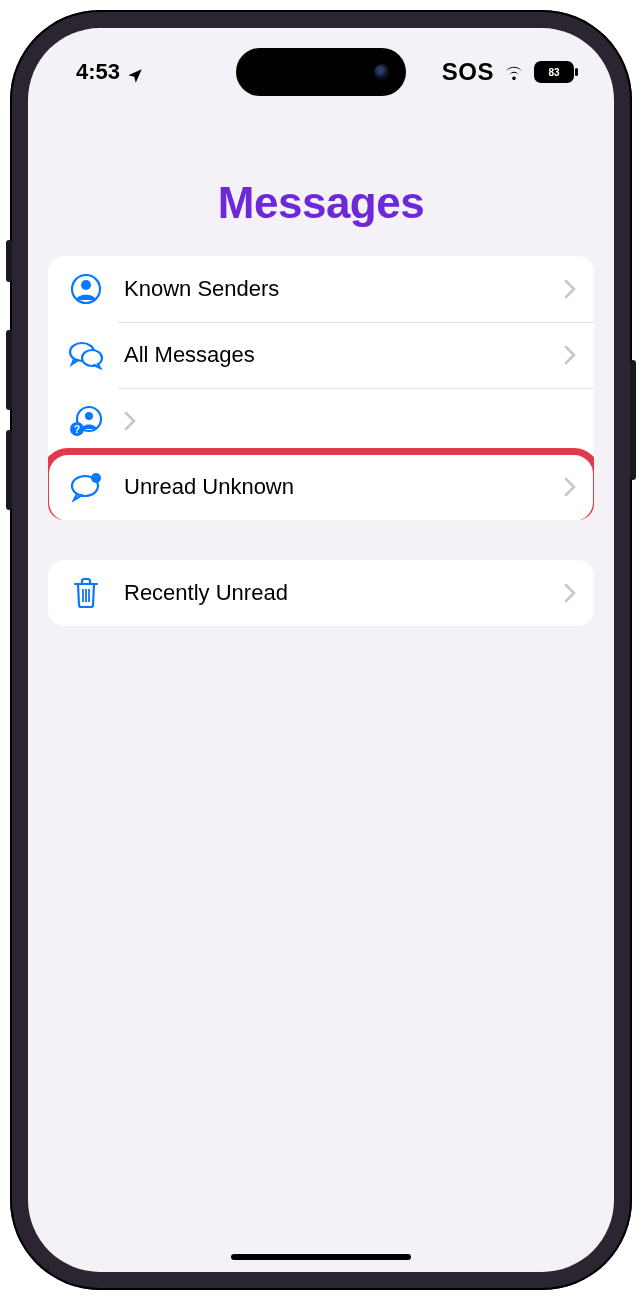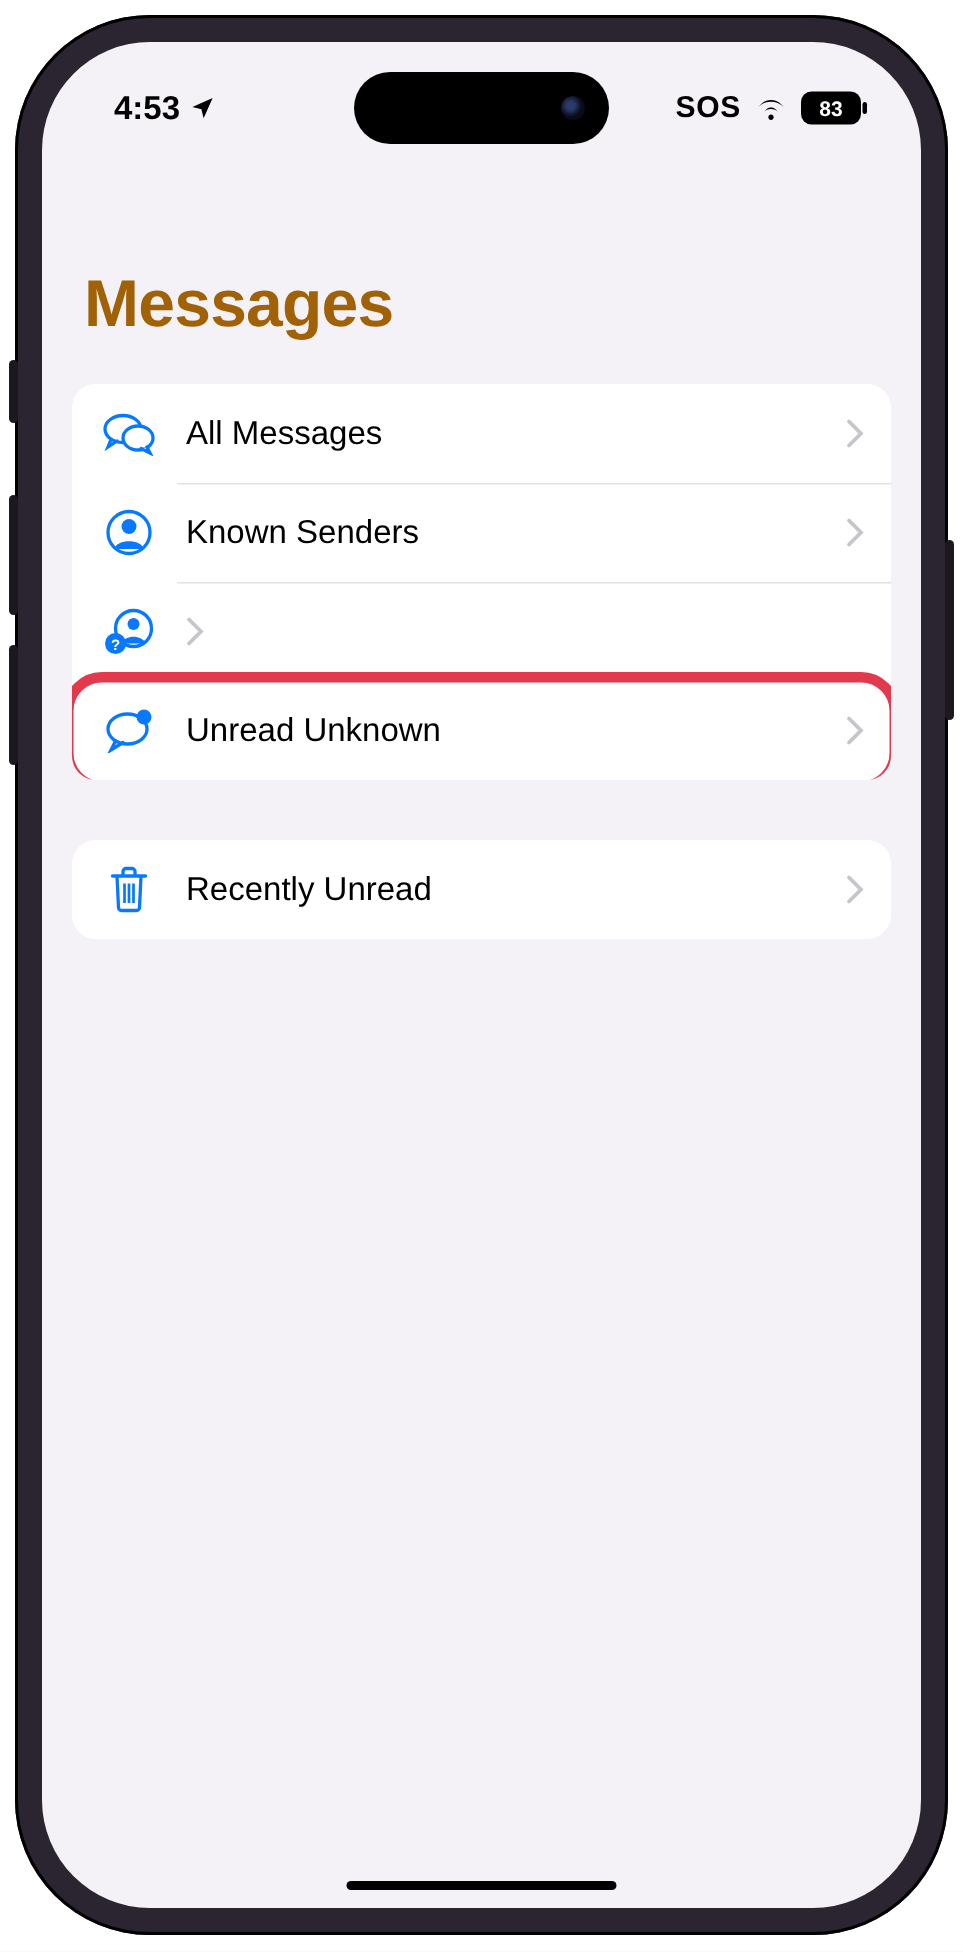--- a/index.html
+++ b/index.html
@@ -63,54 +63,55 @@
     position: absolute;
     top: 0; left: 0; right: 0;
     height: 88px;
     display: flex;
     align-items: center;
     justify-content: space-between;
     padding: 0 40px 0 48px;
     z-index: 5;
   }
   .status-left {
-    display: flex; align-items: center; gap: 6px;
+    display: flex; align-items: flex-end; gap: 6px;
     font-size: 22px; font-weight: 600; color: #000;
   }
   .status-right {
     display: flex; align-items: center; gap: 8px;
   }
-  .sos-text { font-size: 20px; font-weight: 600; letter-spacing: 0.5px; }
+  .sos-text { font-size: 24px; font-weight: 600; letter-spacing: 0.5px; }
   .battery {
     position: relative;
     width: 40px; height: 22px;
     border-radius: 7px;
     background: #000;
     display: flex; align-items: center; justify-content: center;
   }
   .battery::after {
     content: "";
     position: absolute; right: -4px; top: 7px;
     width: 3px; height: 8px; background: #000; border-radius: 2px;
   }
   .battery-inner {
-    color: #fff; font-size: 14px; font-weight: 700;
+    color: #fff; font-size: 10px; font-weight: 700;
   }
 
   .content {
     position: absolute;
     top: 0; left: 0; right: 0; bottom: 0;
     padding-top: 150px;
   }
   .page-title {
     font-size: 44px;
     font-weight: 800;
-    color: #a16207;
+    color: #6d28d9;
     padding: 0 28px 28px 28px;
     letter-spacing: -0.5px;
+    text-align: center;
   }
   .group {
     background: #fff;
     margin: 0 20px 40px 20px;
     border-radius: 16px;
     overflow: hidden;
     position: relative;
   }
   .row {
     display: flex;
@@ -196,42 +197,42 @@
       </div>
     </div>
 
     <div class="content">
       <h1 class="page-title">Messages</h1>
 
       <div class="group" style="position:relative;">
 
         <div class="row">
           <div class="icon-wrap">
+            <svg width="32" height="32" viewBox="0 0 32 32">
+              <circle cx="16" cy="16" r="14" fill="none" stroke="#0879ff" stroke-width="2.2"></circle>
+              <circle cx="16" cy="12" r="5" fill="#0879ff"></circle>
+              <path d="M6 27 C8 20 24 20 26 27" fill="#0879ff"></path>
+            </svg>
+          </div>
+          <span class="row-label">Known Senders</span>
+          <svg class="chevron" width="12" height="20" viewBox="0 0 12 20">
+              <path d="M2 2 L10 10 L2 18" fill="none" stroke="#c6c5ca" stroke-width="2.5" stroke-linecap="round"></path>
+            </svg>
+        </div>
+
+        <div class="row">
+          <div class="icon-wrap">
             <svg width="36" height="30" viewBox="0 0 36 30">
               <ellipse cx="14" cy="12" rx="12" ry="9" fill="none" stroke="#0879ff" stroke-width="2.2"></ellipse>
               <path d="M6 19 L4 24 L10 20" fill="none" stroke="#0879ff" stroke-width="2.2" stroke-linecap="round"></path>
               <ellipse cx="24" cy="18" rx="10" ry="8" fill="#fff" stroke="#0879ff" stroke-width="2.2"></ellipse>
               <path d="M30 24 L32 28 L26 25" fill="#fff" stroke="#0879ff" stroke-width="2.2" stroke-linecap="round"></path>
             </svg>
           </div>
           <span class="row-label">All Messages</span>
-          <svg class="chevron" width="12" height="20" viewBox="0 0 12 20">
-              <path d="M2 2 L10 10 L2 18" fill="none" stroke="#c6c5ca" stroke-width="2.5" stroke-linecap="round"></path>
-            </svg>
-        </div>
-
-        <div class="row">
-          <div class="icon-wrap">
-            <svg width="32" height="32" viewBox="0 0 32 32">
-              <circle cx="16" cy="16" r="14" fill="none" stroke="#0879ff" stroke-width="2.2"></circle>
-              <circle cx="16" cy="12" r="5" fill="#0879ff"></circle>
-              <path d="M6 27 C8 20 24 20 26 27" fill="#0879ff"></path>
-            </svg>
-          </div>
-          <span class="row-label">Known Senders</span>
           <svg class="chevron" width="12" height="20" viewBox="0 0 12 20">
               <path d="M2 2 L10 10 L2 18" fill="none" stroke="#c6c5ca" stroke-width="2.5" stroke-linecap="round"></path>
             </svg>
         </div>
 
         <div class="row">
           <div class="icon-wrap">
             <svg width="34" height="32" viewBox="0 0 34 32">
               <circle cx="20" cy="14" r="12" fill="none" stroke="#0879ff" stroke-width="2.2"></circle>
               <circle cx="20" cy="11" r="4" fill="#0879ff"></circle>

